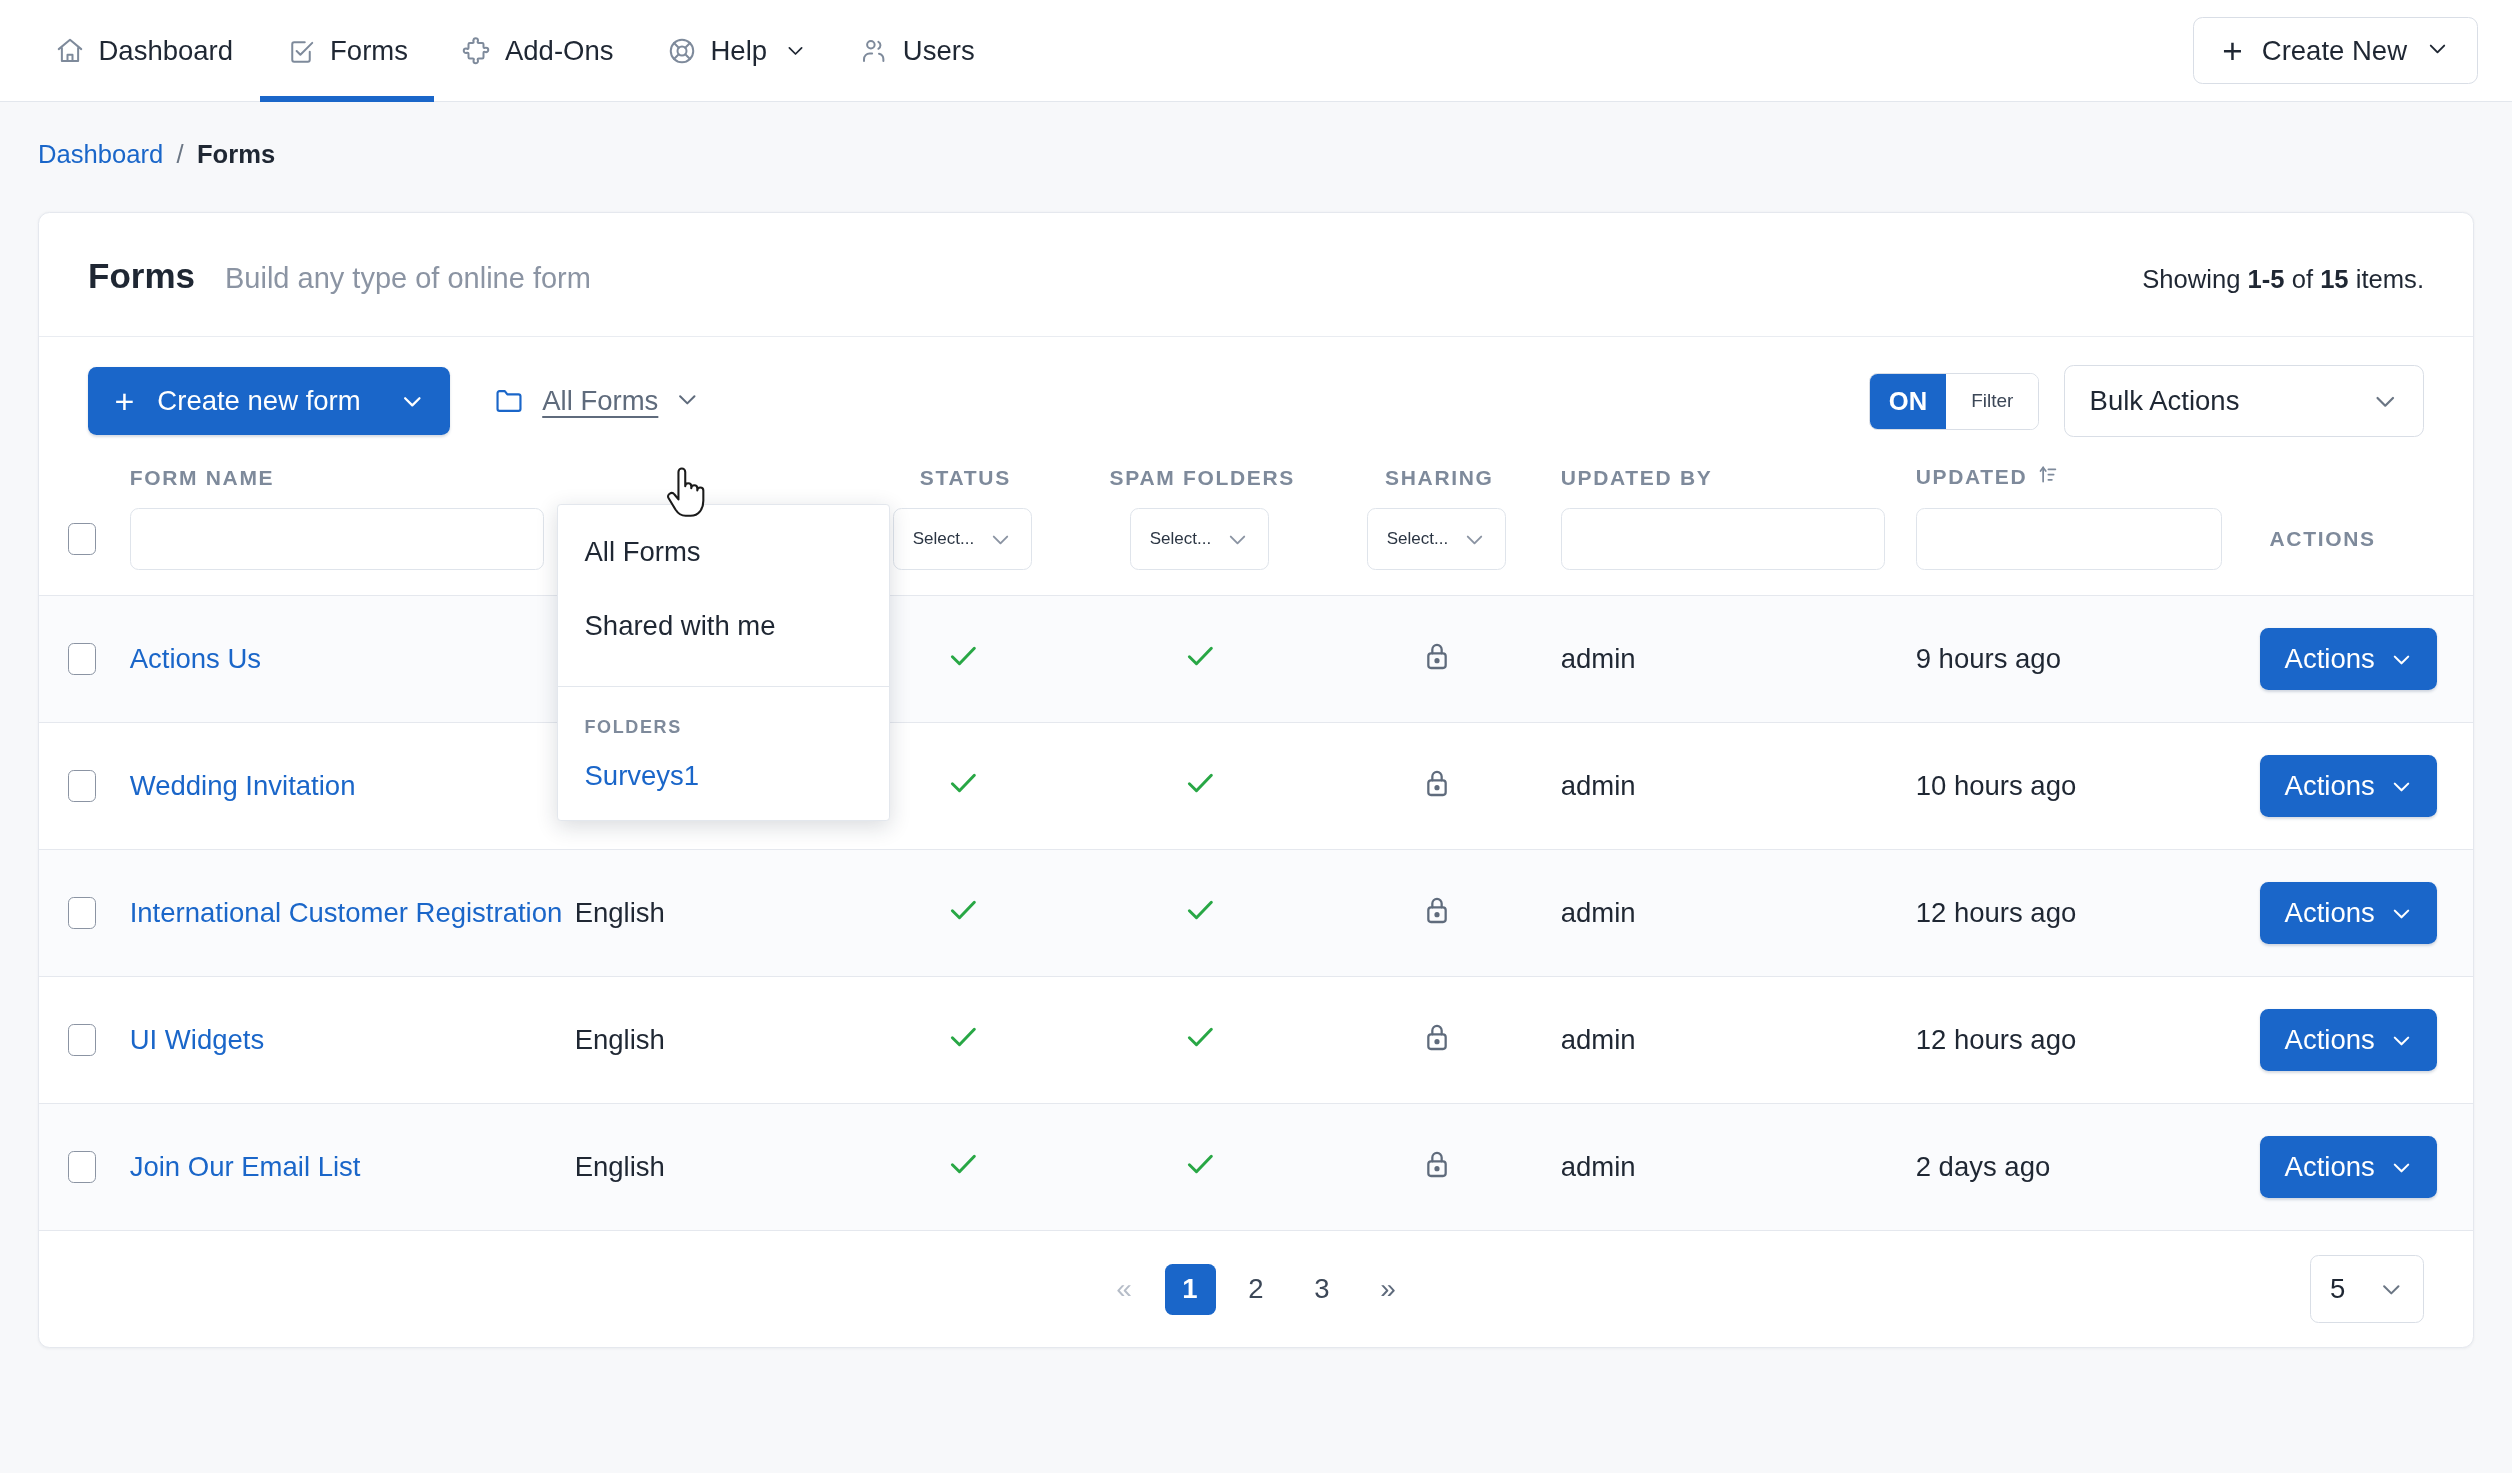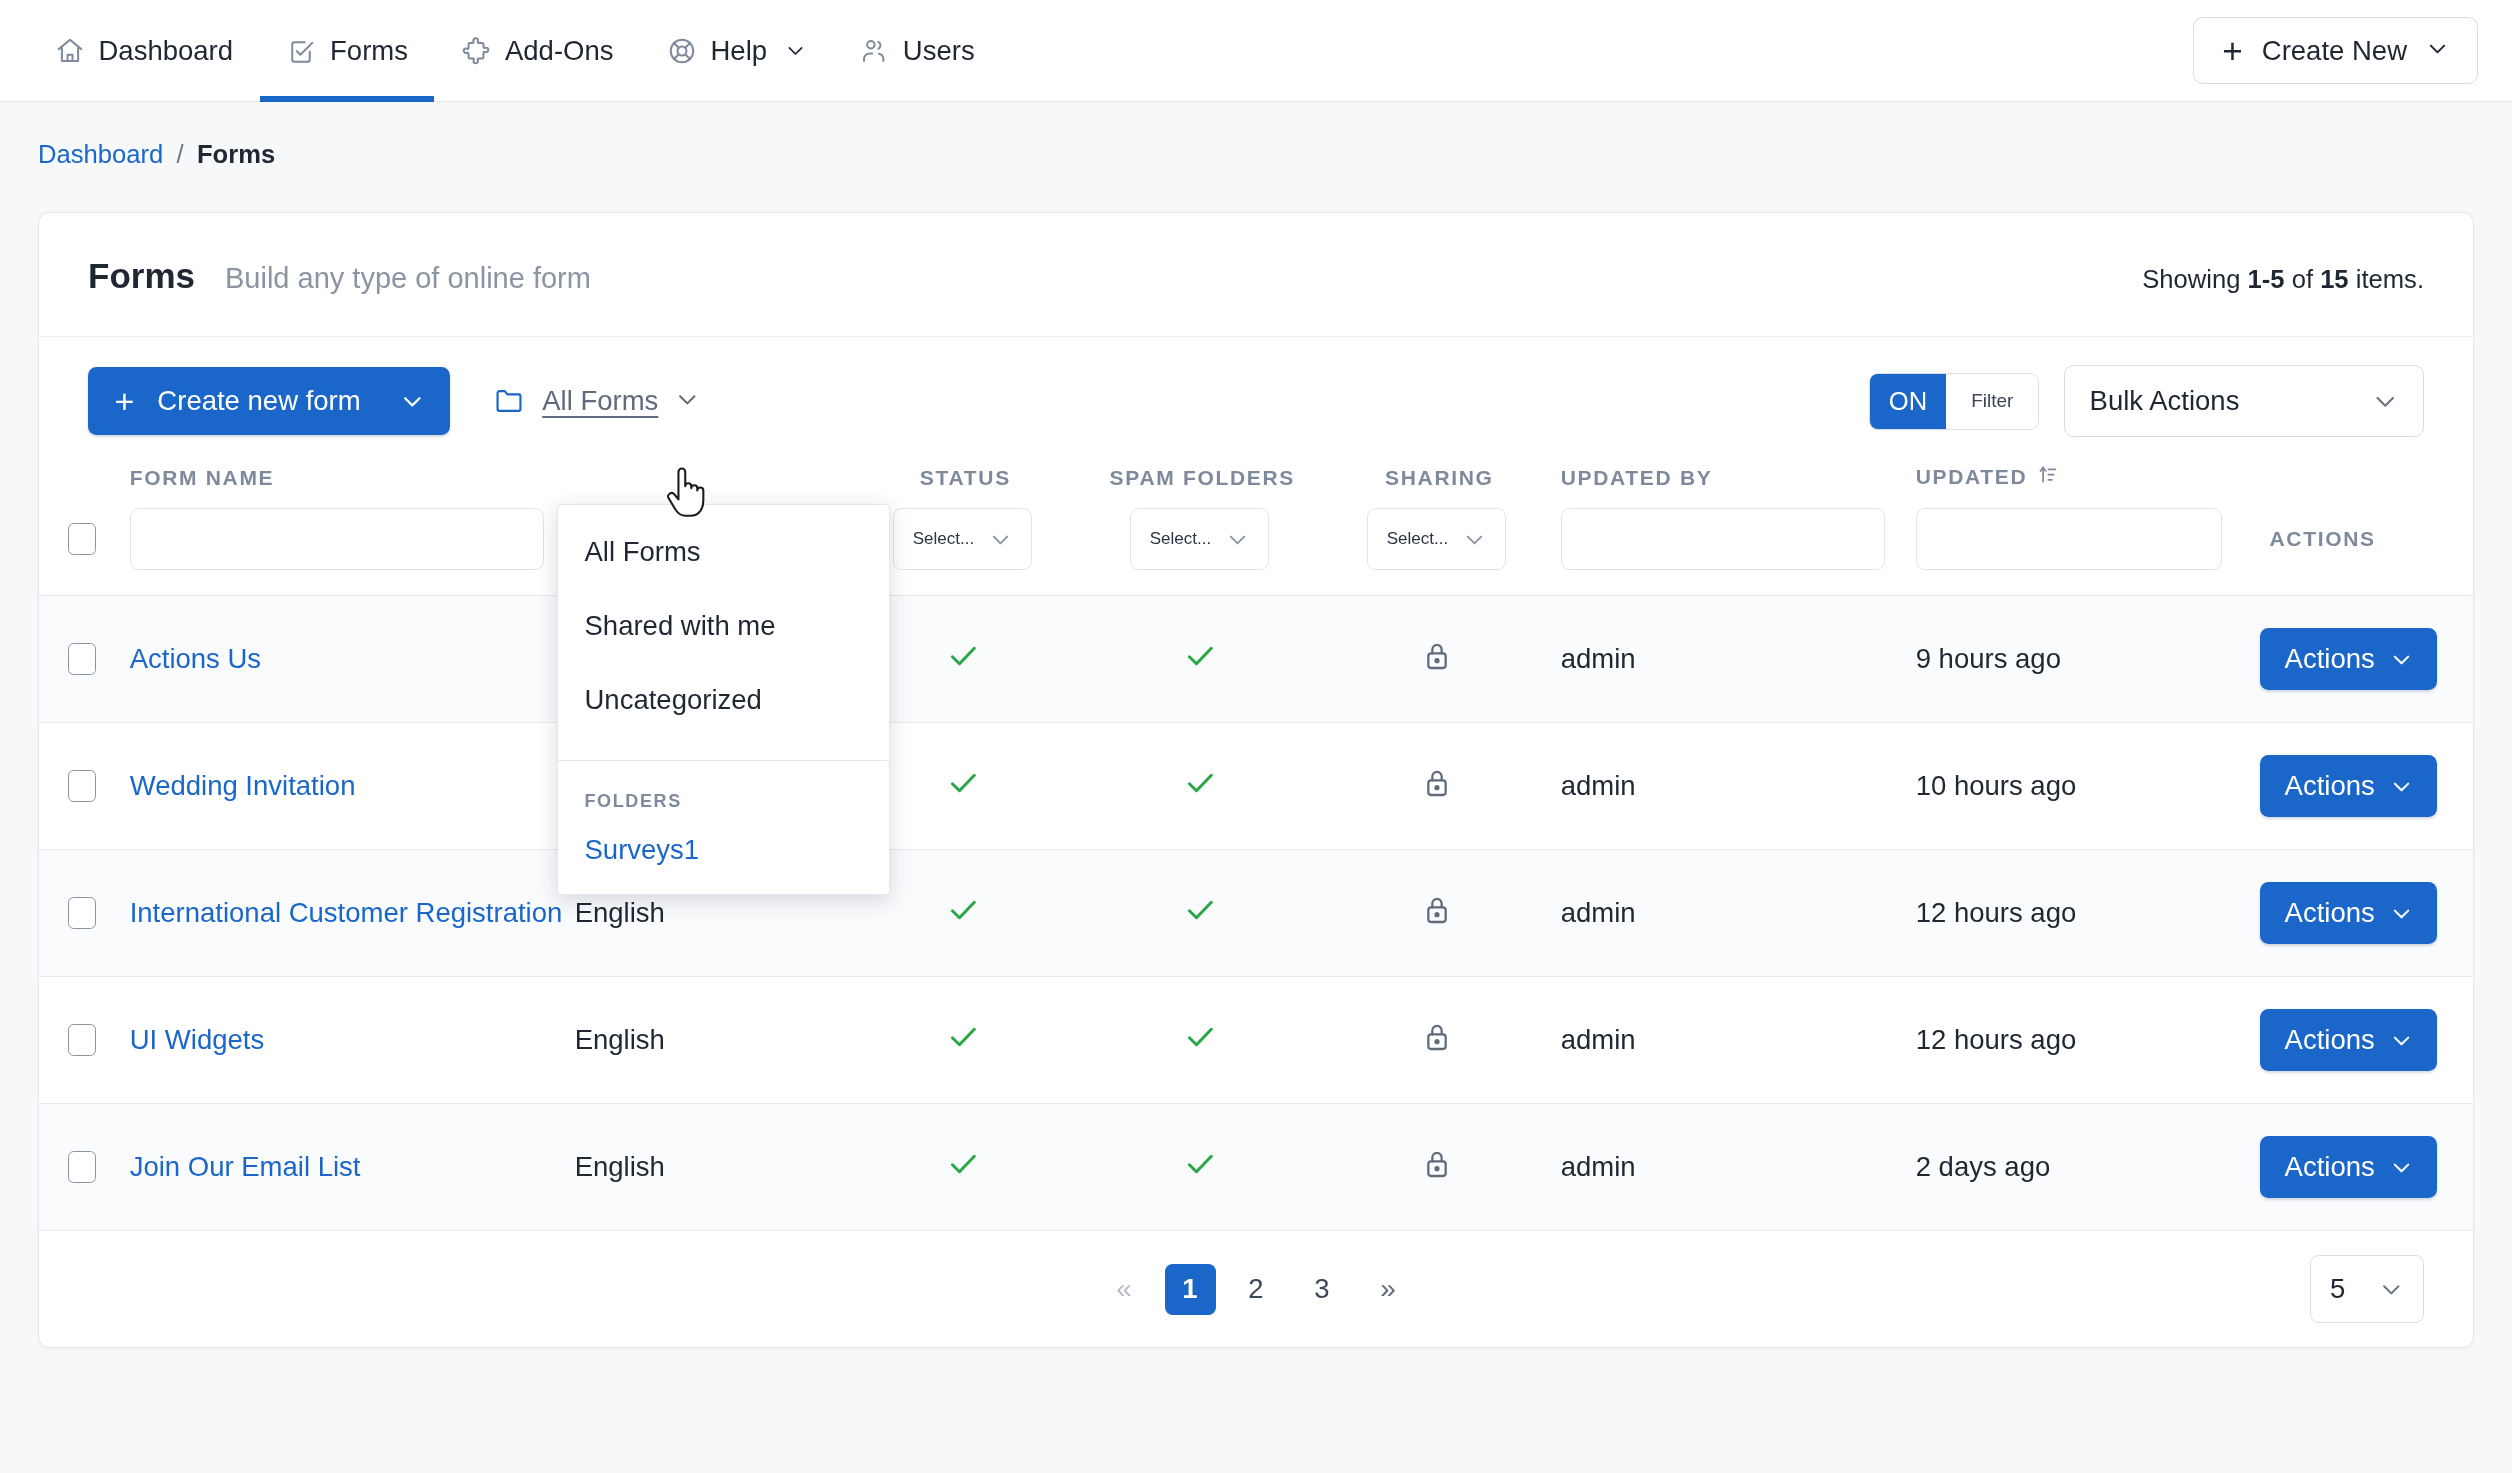--- a/index.html
+++ b/index.html
@@ -121,21 +121,21 @@
   .filter-toggle {
     display: flex; align-items: center;
     border: 0.9px solid #d9dee6;
     border-radius: 8.5px;
     overflow: hidden;
     height: 57px;
     cursor: pointer;
   }
   .filter-toggle .on {
     background: #1a66c9; color: #fff;
-    font-size: 25.6px; font-weight: normal;
+    font-size: 25.6px; font-weight: bold;
     padding: 0 19px; height: 100%;
     display: flex; align-items: center;
   }
   .filter-toggle .txt {
     padding: 0 25px; font-size: 19px; color: #3c4757;
     height: 100%; display: flex; align-items: center; background:#fff;
   }
   .bulk-select {
     display: flex; align-items: center;
     border: 0.9px solid #d9dee6;
@@ -728,21 +728,20 @@
           <path d="M5 9l7 7 7-7"></path>
         </svg>
     </div>
   </div>
 
 </div>
 
 <div class="folder-menu">
   <div class="fm-item">All Forms</div>
   <div class="fm-item">Shared with me</div>
-  <div class="fm-item">Uncategorized</div>
   <div class="fm-sep"></div>
   <div class="fm-head">FOLDERS</div>
   <div class="fm-folder">Surveys1</div>
 </div>
 
 <div class="cursor">
   <svg width="49" height="57" viewBox="0 0 26 30">
     <path d="M8.2 3.0c0-1.0.8-1.8 1.8-1.8s1.8.8 1.8 1.8v7.6c0-.9.7-1.6 1.6-1.6s1.6.7 1.6 1.6v1.1c0-.9.7-1.6 1.6-1.6s1.6.7 1.6 1.6v1.2c0-.9.7-1.6 1.6-1.6s1.6.7 1.6 1.6v5.4c0 4.3-2.4 8.0-6.8 8.0H12c-2.6 0-4.0-1.2-5.3-3.2L3.0 17c-.6-.9-.3-2.0.6-2.5.8-.5 1.9-.3 2.5.5l2.1 2.6z" fill="#ffffff" stroke="#1b1b1b" stroke-width="1.1" stroke-linejoin="round"></path>
   </svg>
 </div>

